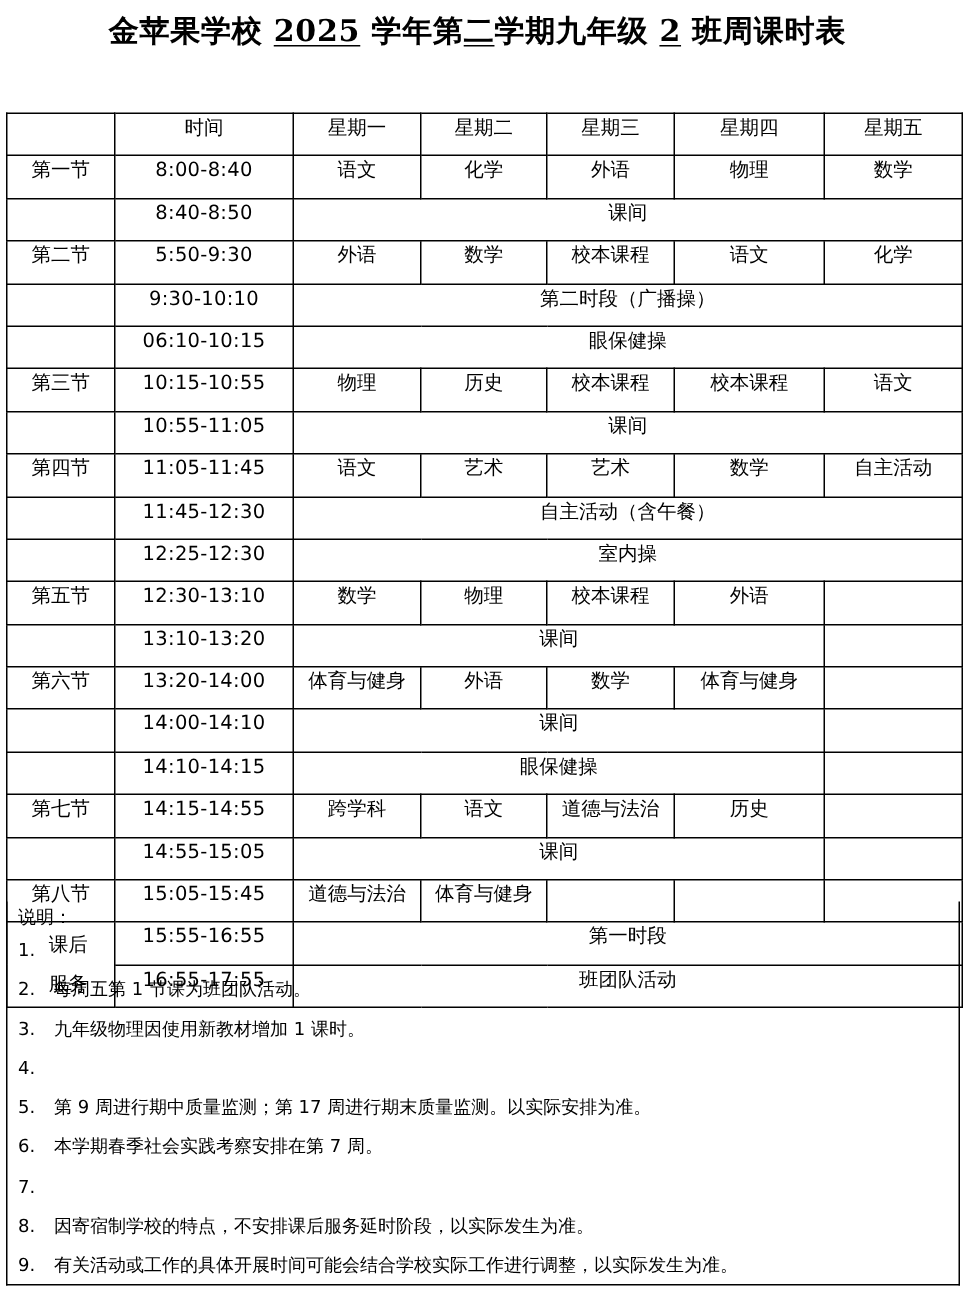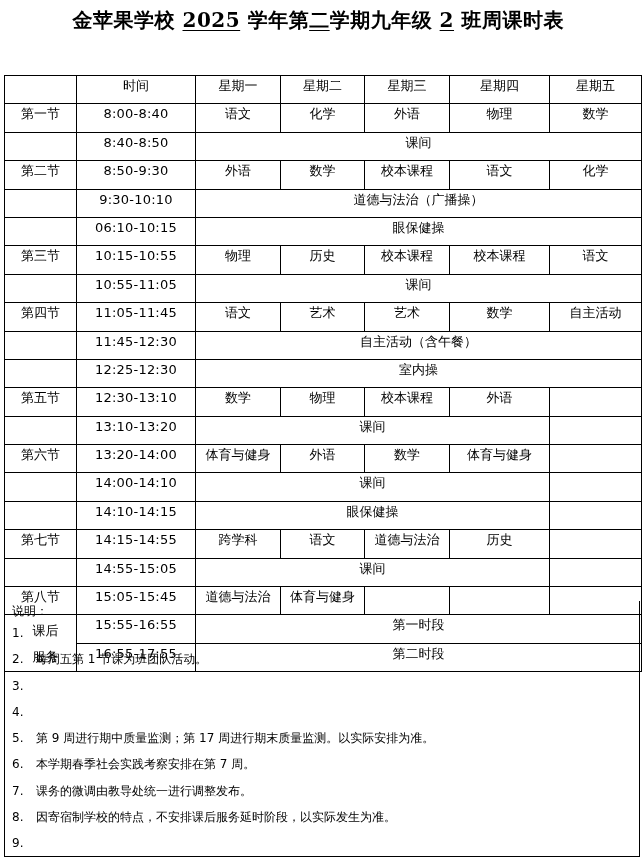--- a/index.html
+++ b/index.html
@@ -61,31 +61,31 @@
       <td>数学</td>
     </tr>
     <tr>
       <td></td>
       <td class="time">8:40-8:50</td>
       <td colspan="5">课间</td>
     </tr>
 
     <tr>
       <td>第二节</td>
-      <td class="time">8:50-9:30</td>
+      <td class="time">5:50-9:30</td>
       <td>外语</td>
       <td>数学</td>
       <td>校本课程</td>
       <td>语文</td>
       <td>化学</td>
     </tr>
     <tr>
       <td></td>
       <td class="time">9:30-10:10</td>
-      <td colspan="5">道德与法治（广播操）</td>
+      <td colspan="5">第二时段（广播操）</td>
     </tr>
     <tr>
       <td></td>
       <td class="time">06:10-10:15</td>
       <td colspan="5">眼保健操</td>
     </tr>
 
     <tr>
       <td>第三节</td>
       <td class="time">10:15-10:55</td>
@@ -188,52 +188,53 @@
     <tr>
       <td rowspan="2" class="after">
         <div>课后</div>
         <div>服务</div>
       </td>
       <td class="time">15:55-16:55</td>
       <td colspan="5">第一时段</td>
     </tr>
     <tr>
       <td class="time">16:55-17:55</td>
-      <td colspan="5">第二时段</td>
+      <td colspan="5">班团队活动</td>
     </tr>
   </tbody>
 </table>
 
 <div class="notes">
   <div class="head">说明：</div>
   <div class="item">
       <span class="num">1.</span>
     </div>
   <div class="item">
       <span class="num">2.</span>
       <span>每周五第 1 节课为班团队活动。</span>
     </div>
   <div class="item">
       <span class="num">3.</span>
+      <span>九年级物理因使用新教材增加 1 课时。</span>
     </div>
   <div class="item">
       <span class="num">4.</span>
     </div>
   <div class="item">
       <span class="num">5.</span>
       <span>第 9 周进行期中质量监测；第 17 周进行期末质量监测。以实际安排为准。</span>
     </div>
   <div class="item">
       <span class="num">6.</span>
       <span>本学期春季社会实践考察安排在第 7 周。</span>
     </div>
   <div class="item">
       <span class="num">7.</span>
-      <span>课务的微调由教导处统一进行调整发布。</span>
     </div>
   <div class="item">
       <span class="num">8.</span>
       <span>因寄宿制学校的特点，不安排课后服务延时阶段，以实际发生为准。</span>
     </div>
   <div class="item">
       <span class="num">9.</span>
+      <span>有关活动或工作的具体开展时间可能会结合学校实际工作进行调整，以实际发生为准。</span>
     </div>
 </div>
 
 </body></html>

